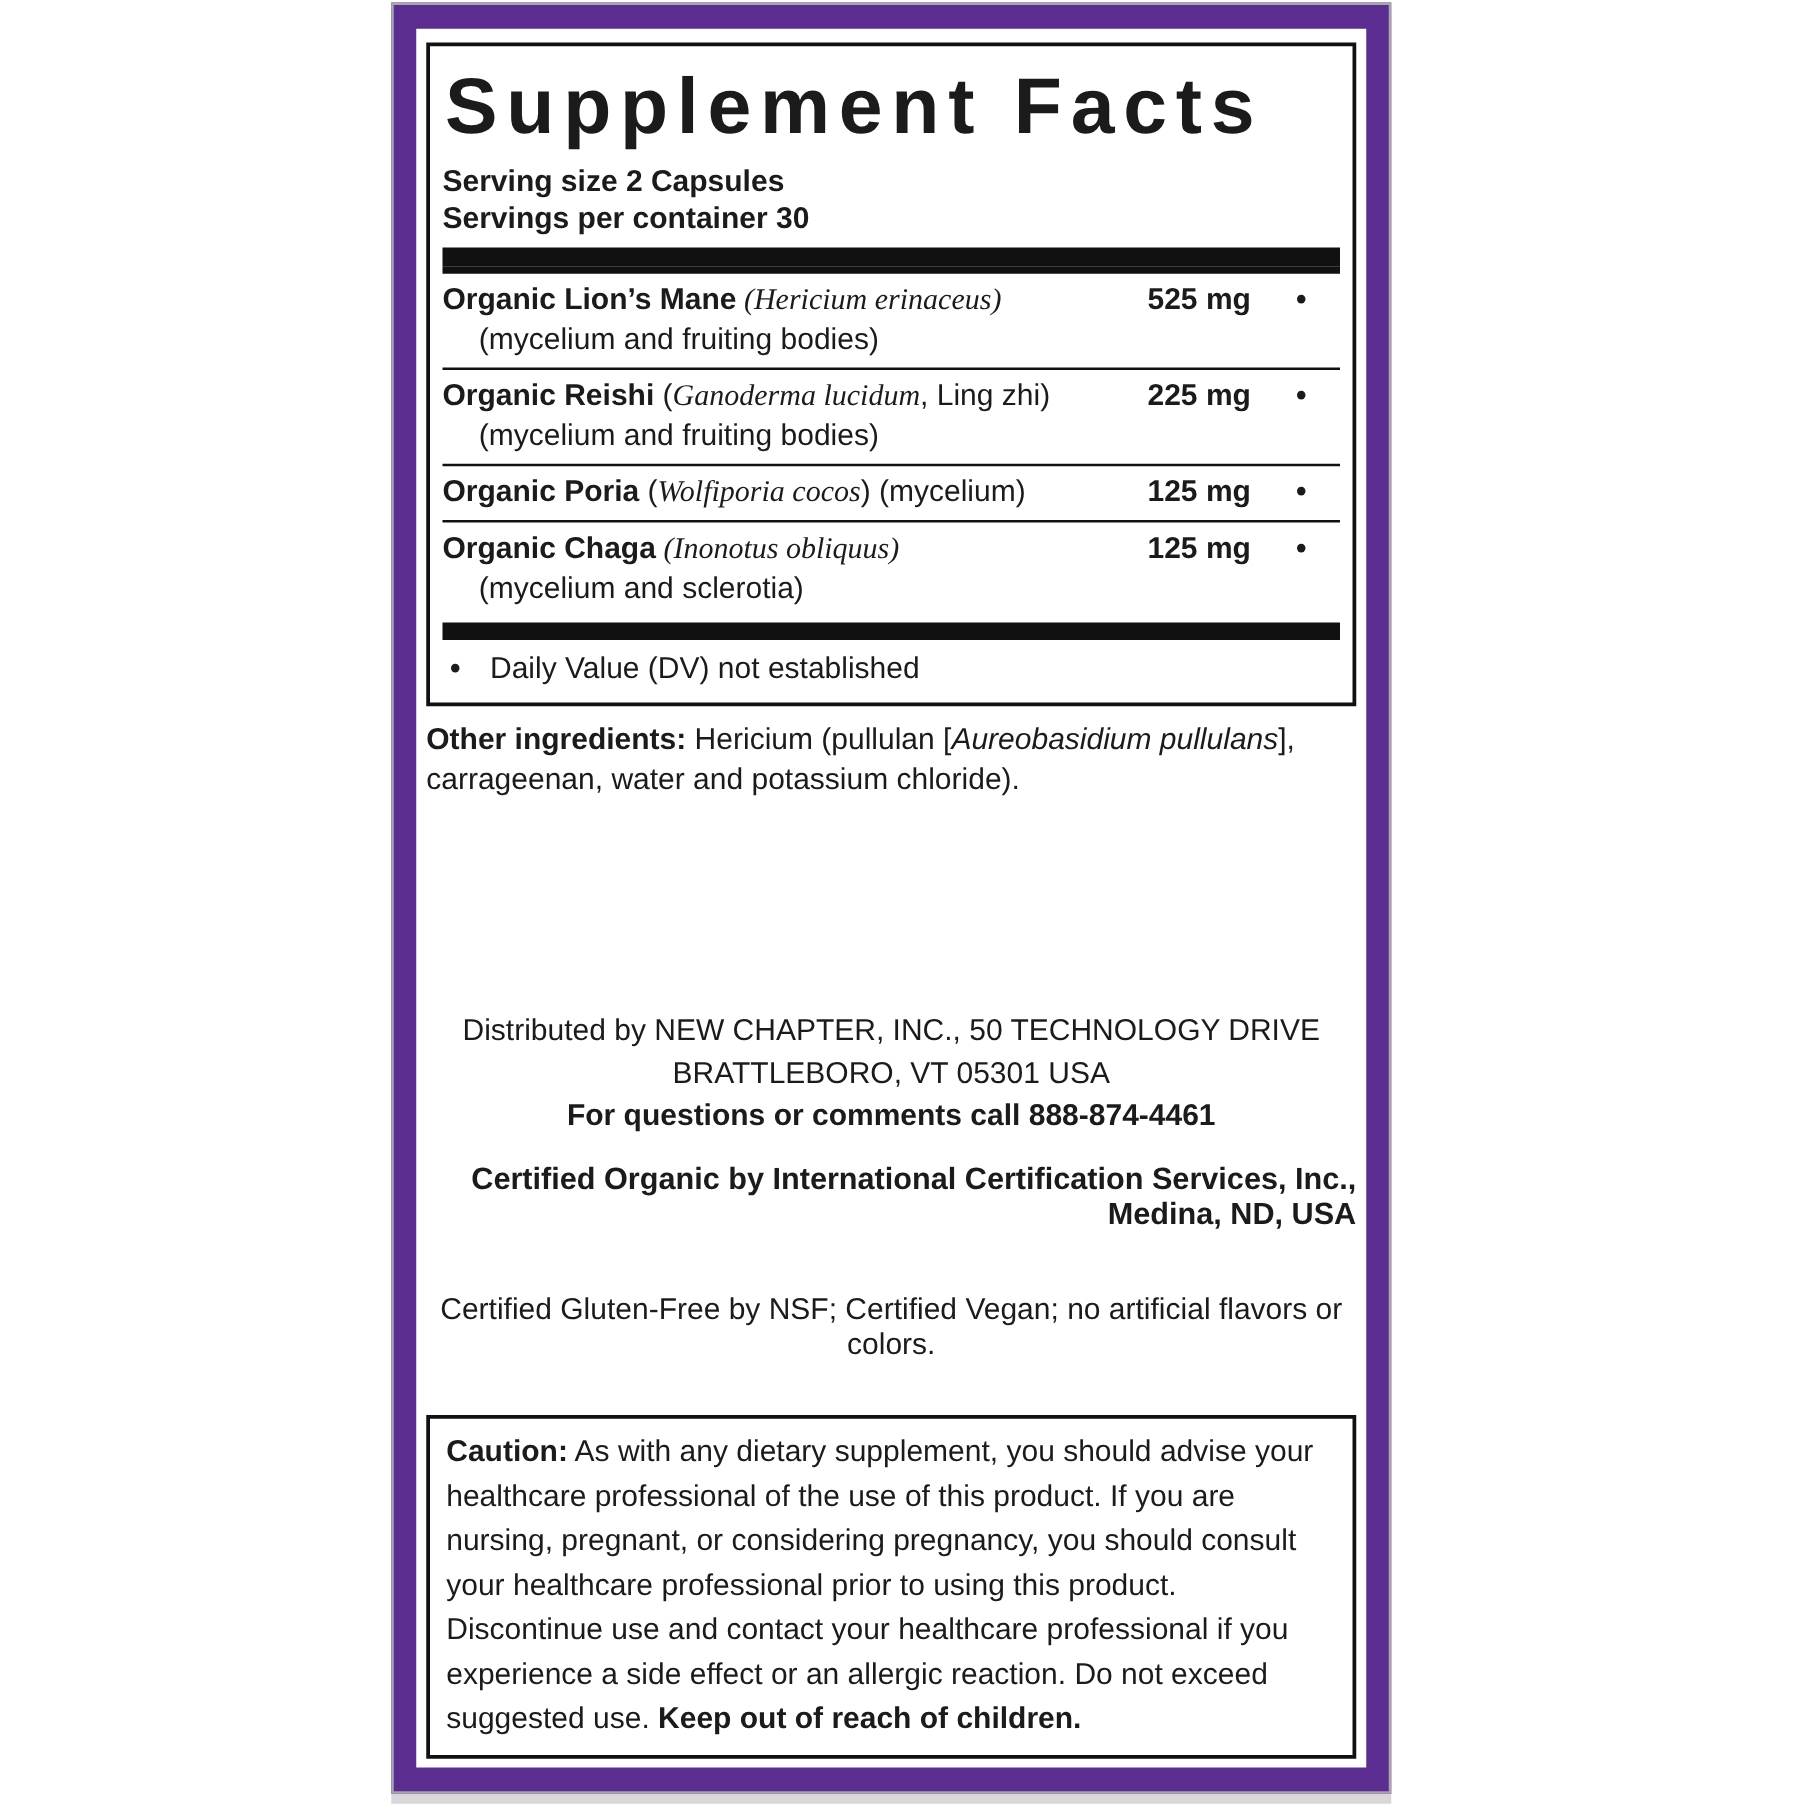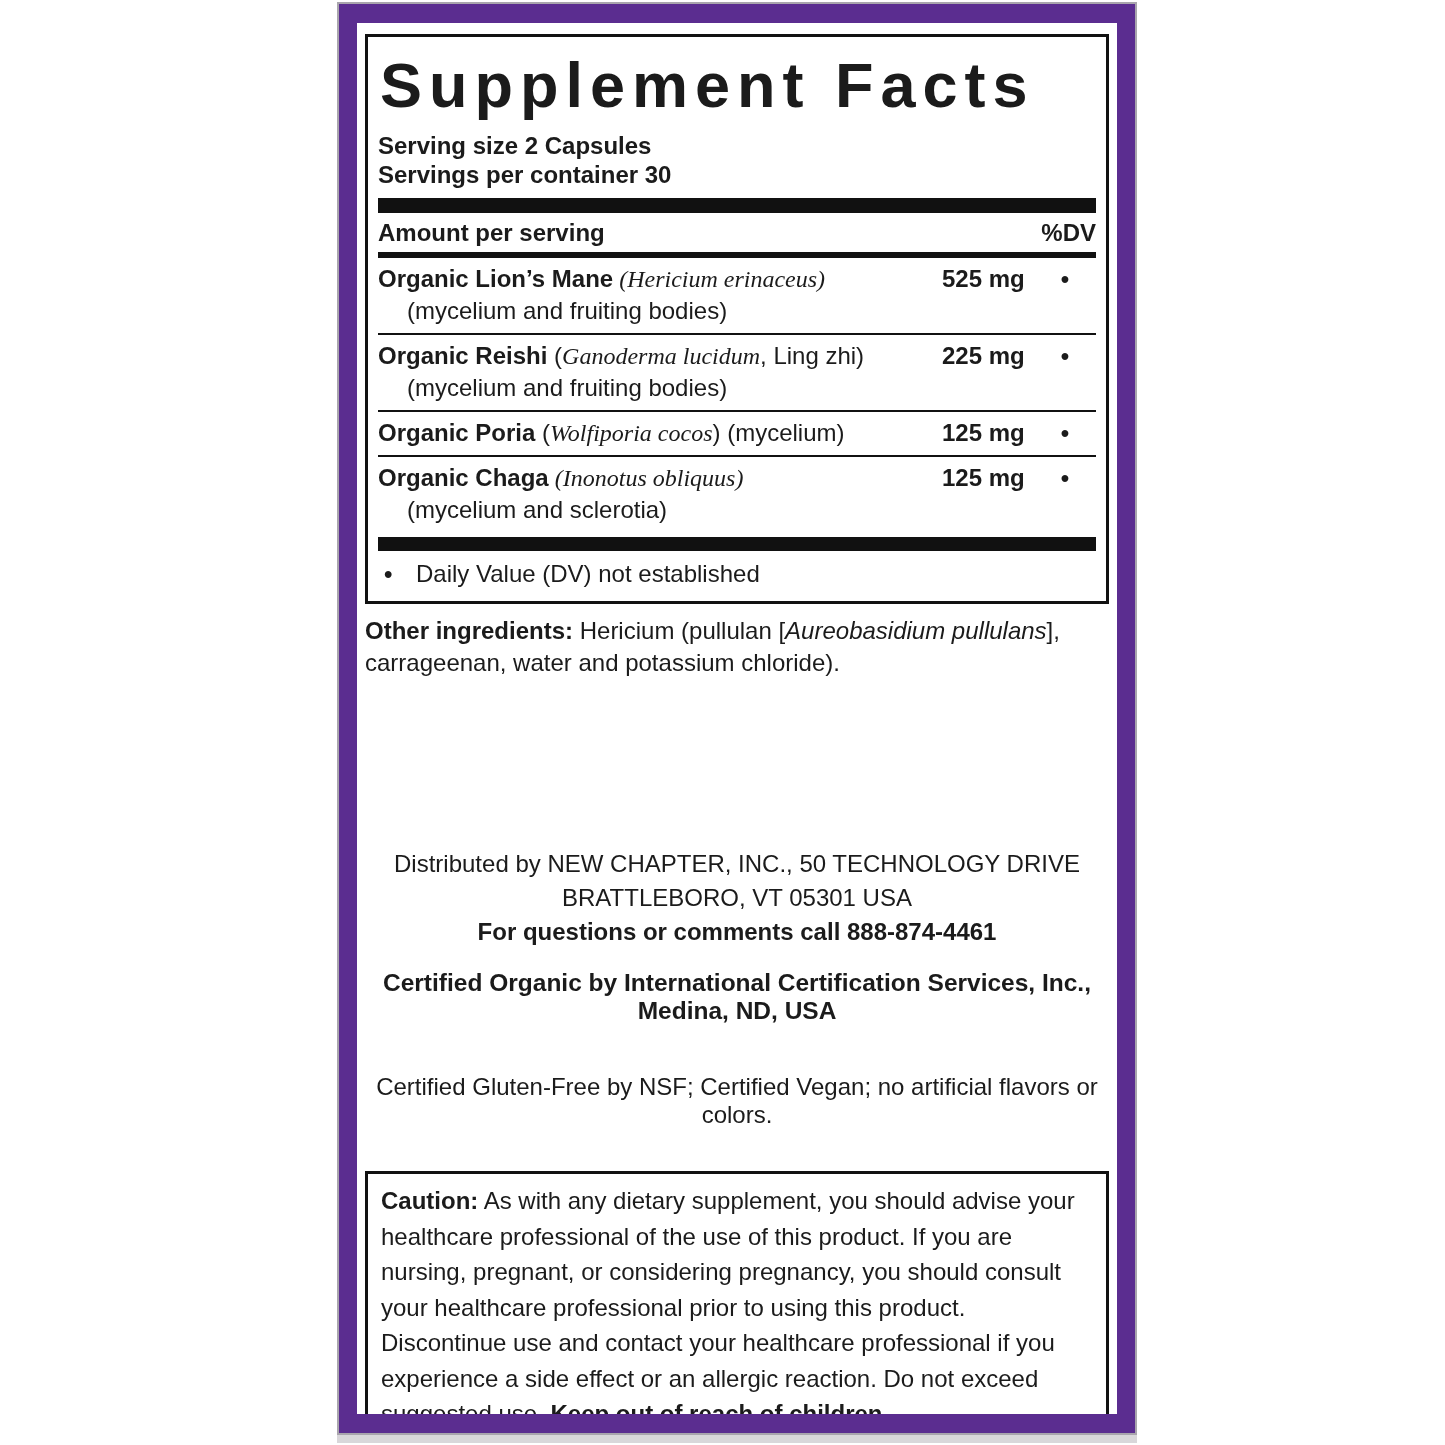--- a/index.html
+++ b/index.html
@@ -1,21 +1,21 @@
 <!DOCTYPE html>
 <html><head>
 <meta charset="utf-8">
 <style>
   * { margin: 0; padding: 0; box-sizing: border-box; }
   html, body { width: 1445px; height: 1445px; background: #ffffff; }
   body { font-family: "Liberation Sans", sans-serif; color: #1b1b1b; position: relative; }
 
   .label-frame {
     position: absolute;
-    left: 337px; top: 2px;
+    left: 313px; top: 2px;
     width: 800px; height: 1433px;
     background: #5b2d90;
     border: 2px solid #a9a5ad;
     padding: 19px 18px;
     box-shadow: 0 8px 0 0 #d9d7da;
   }
   .label-inner {
     background: #ffffff;
     width: 100%; height: 100%;
     padding: 11px 8px 0 8px;
@@ -74,21 +74,21 @@
     font-size: 24px; line-height: 32px;
     margin-top: 11px;
     width: 745px;
   }
   .other-ing .b { font-weight: 700; }
   .other-ing .i { font-style: italic; }
 
   
   .dist-block { margin-top: 168px; text-align: center; font-size: 24px; line-height: 34px; }
   .dist-block .b { font-weight: 700; }
-  .cert-organic { margin-top: 20px; text-align: center; font-size: 24.5px; font-weight: 700; }
+  .cert-organic { margin-top: 20px; text-align: right; font-size: 24.5px; font-weight: 700; }
   .cert-other   { margin-top: 48px; text-align: center; font-size: 24px; }
 
   
   .caution-box {
     margin-top: 42px;
     border: 3px solid #111111;
     padding: 9px 13px 11px 13px;
     font-size: 24px; line-height: 35.5px;
   }
   .caution-box .b { font-weight: 700; }
@@ -99,24 +99,20 @@
 <div class="label-frame">
   <div class="label-inner">
 
     <div class="facts-box">
       <div class="facts-title">Supplement Facts</div>
       <div class="serving-line">Serving size 2 Capsules</div>
       <div class="serving-line">Servings per container 30</div>
 
       <div class="bar-thick"></div>
 
-      <div class="hdr-row">
-        <span>Amount per serving</span>
-        <span>%DV</span>
-      </div>
 
       <div class="bar-mid"></div>
 
       <div class="frow">
         <div class="fname"><span class="b">Organic Lion’s Mane</span><span class="i"><span> (</span><span>Hericium erinaceus</span><span>)</span></span></div>
         <div class="famt">525 mg</div>
         <div class="fdv">•</div>
       </div>
       <div class="fsub">(mycelium and fruiting bodies)</div>
       <div class="sep"></div>

